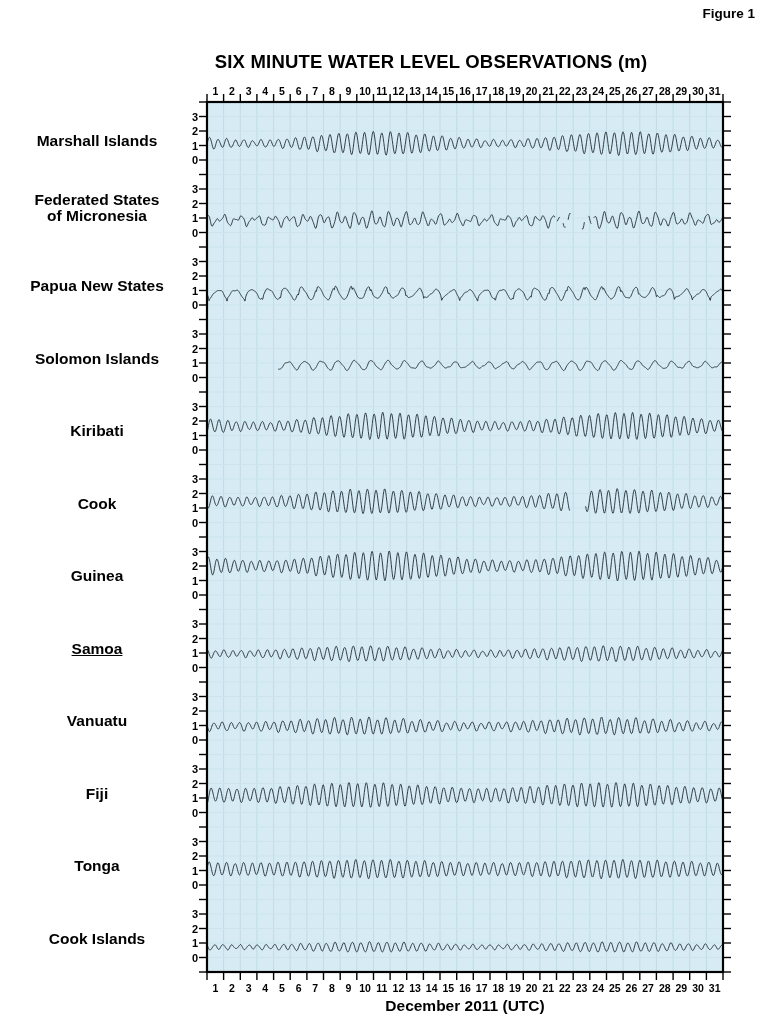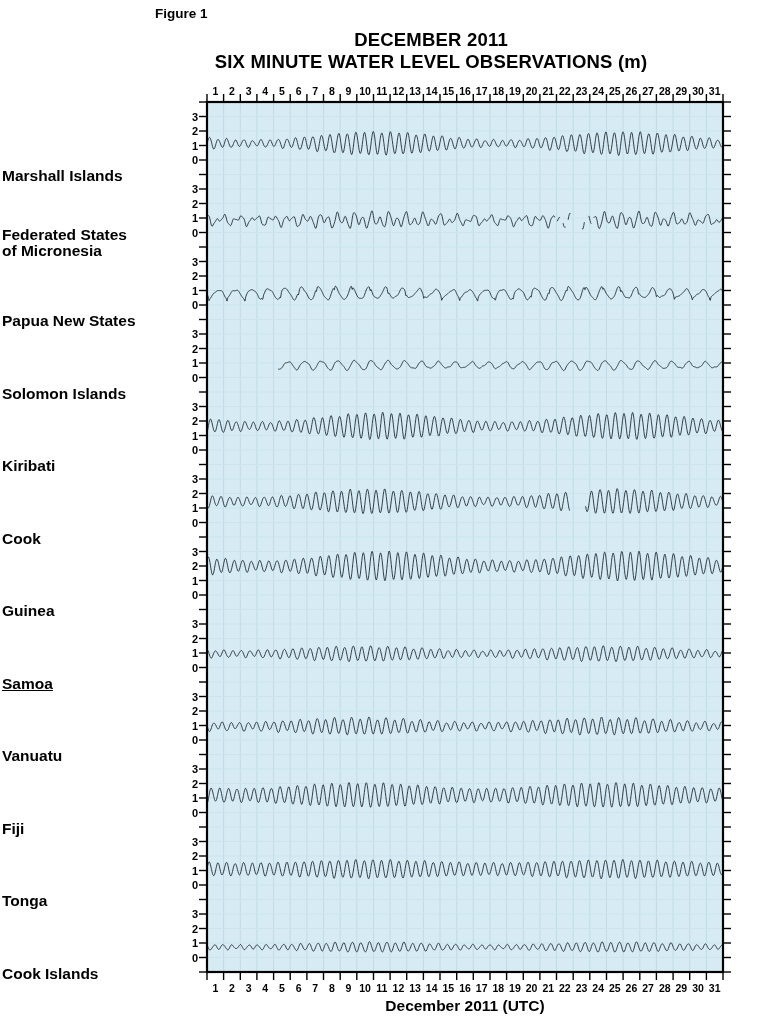--- a/index.html
+++ b/index.html
@@ -1,40 +1,39 @@
 <!DOCTYPE html>
 <html><head>
 <meta charset="utf-8">
 <style>
   html,body{margin:0;padding:0;background:#ffffff;}
   #page{position:relative;width:768px;height:1024px;background:#ffffff;
         font-family:"Liberation Sans",sans-serif;color:#000;overflow:hidden;}
   .abs{position:absolute;}
-  .fig-label{top:6px;left:155px;width:600px;text-align:left;
+  .fig-label{top:6px;left:155px;width:600px;text-align:right;
              font-size:13.5px;font-weight:bold;}
   .title1{top:29px;left:131px;width:600px;text-align:center;
           font-size:18.5px;font-weight:bold;letter-spacing:.2px;}
   .title2{top:51px;left:131px;width:600px;text-align:center;
           font-size:18.5px;font-weight:bold;letter-spacing:.2px;}
   #plot-svg{position:absolute;top:0;left:0;}
-  .station-label{left:2px;width:190px;font-size:15.5px;
-                 font-weight:bold;line-height:16px;transform:translateY(-50%);margin-top:35px;}
+  .station-label{left:2px;width:190px;text-align:center;font-size:15.5px;
+                 font-weight:bold;line-height:16px;transform:translateY(-50%);}
   .ytick{left:168px;width:30px;height:13px;line-height:13px;text-align:right;
          font-size:11px;font-weight:bold;transform:translateY(-50%);}
   .daynum{width:18px;text-align:center;font-size:10.5px;font-weight:bold;
           height:12px;line-height:12px;transform:translateX(-50%);}
   .x-axis-label{top:997px;left:215px;width:500px;text-align:center;
                 font-size:15.5px;font-weight:bold;}
 </style>
 </head>
 <body>
 
 <div id="page">
   <div class="abs fig-label">Figure 1</div>
-  <div class="abs title1">DECEMBER 2011</div>
   <div class="abs title2">SIX MINUTE WATER LEVEL OBSERVATIONS (m)</div>
 
   <svg id="plot-svg" width="768" height="1024" viewBox="0 0 768 1024">
       <rect x="207" y="102" width="516" height="870" fill="#d6ebf4"></rect>
       <line x1="223.6" y1="102" x2="223.6" y2="972" stroke="#bfdce9" stroke-width="1"></line>
       <line x1="240.3" y1="102" x2="240.3" y2="972" stroke="#bfdce9" stroke-width="1"></line>
       <line x1="256.9" y1="102" x2="256.9" y2="972" stroke="#bfdce9" stroke-width="1"></line>
       <line x1="273.6" y1="102" x2="273.6" y2="972" stroke="#bfdce9" stroke-width="1"></line>
       <line x1="290.2" y1="102" x2="290.2" y2="972" stroke="#bfdce9" stroke-width="1"></line>
       <line x1="306.9" y1="102" x2="306.9" y2="972" stroke="#bfdce9" stroke-width="1"></line>

